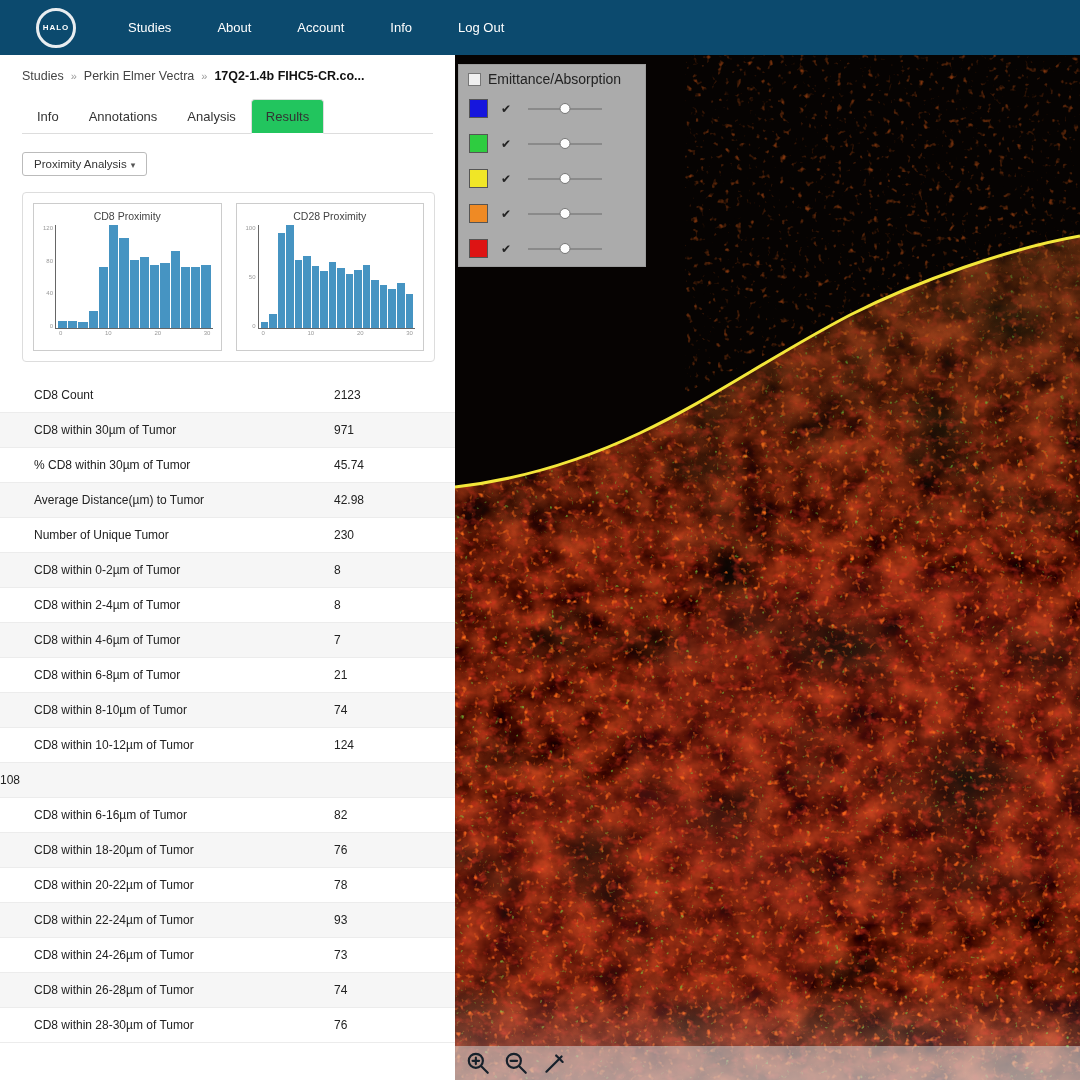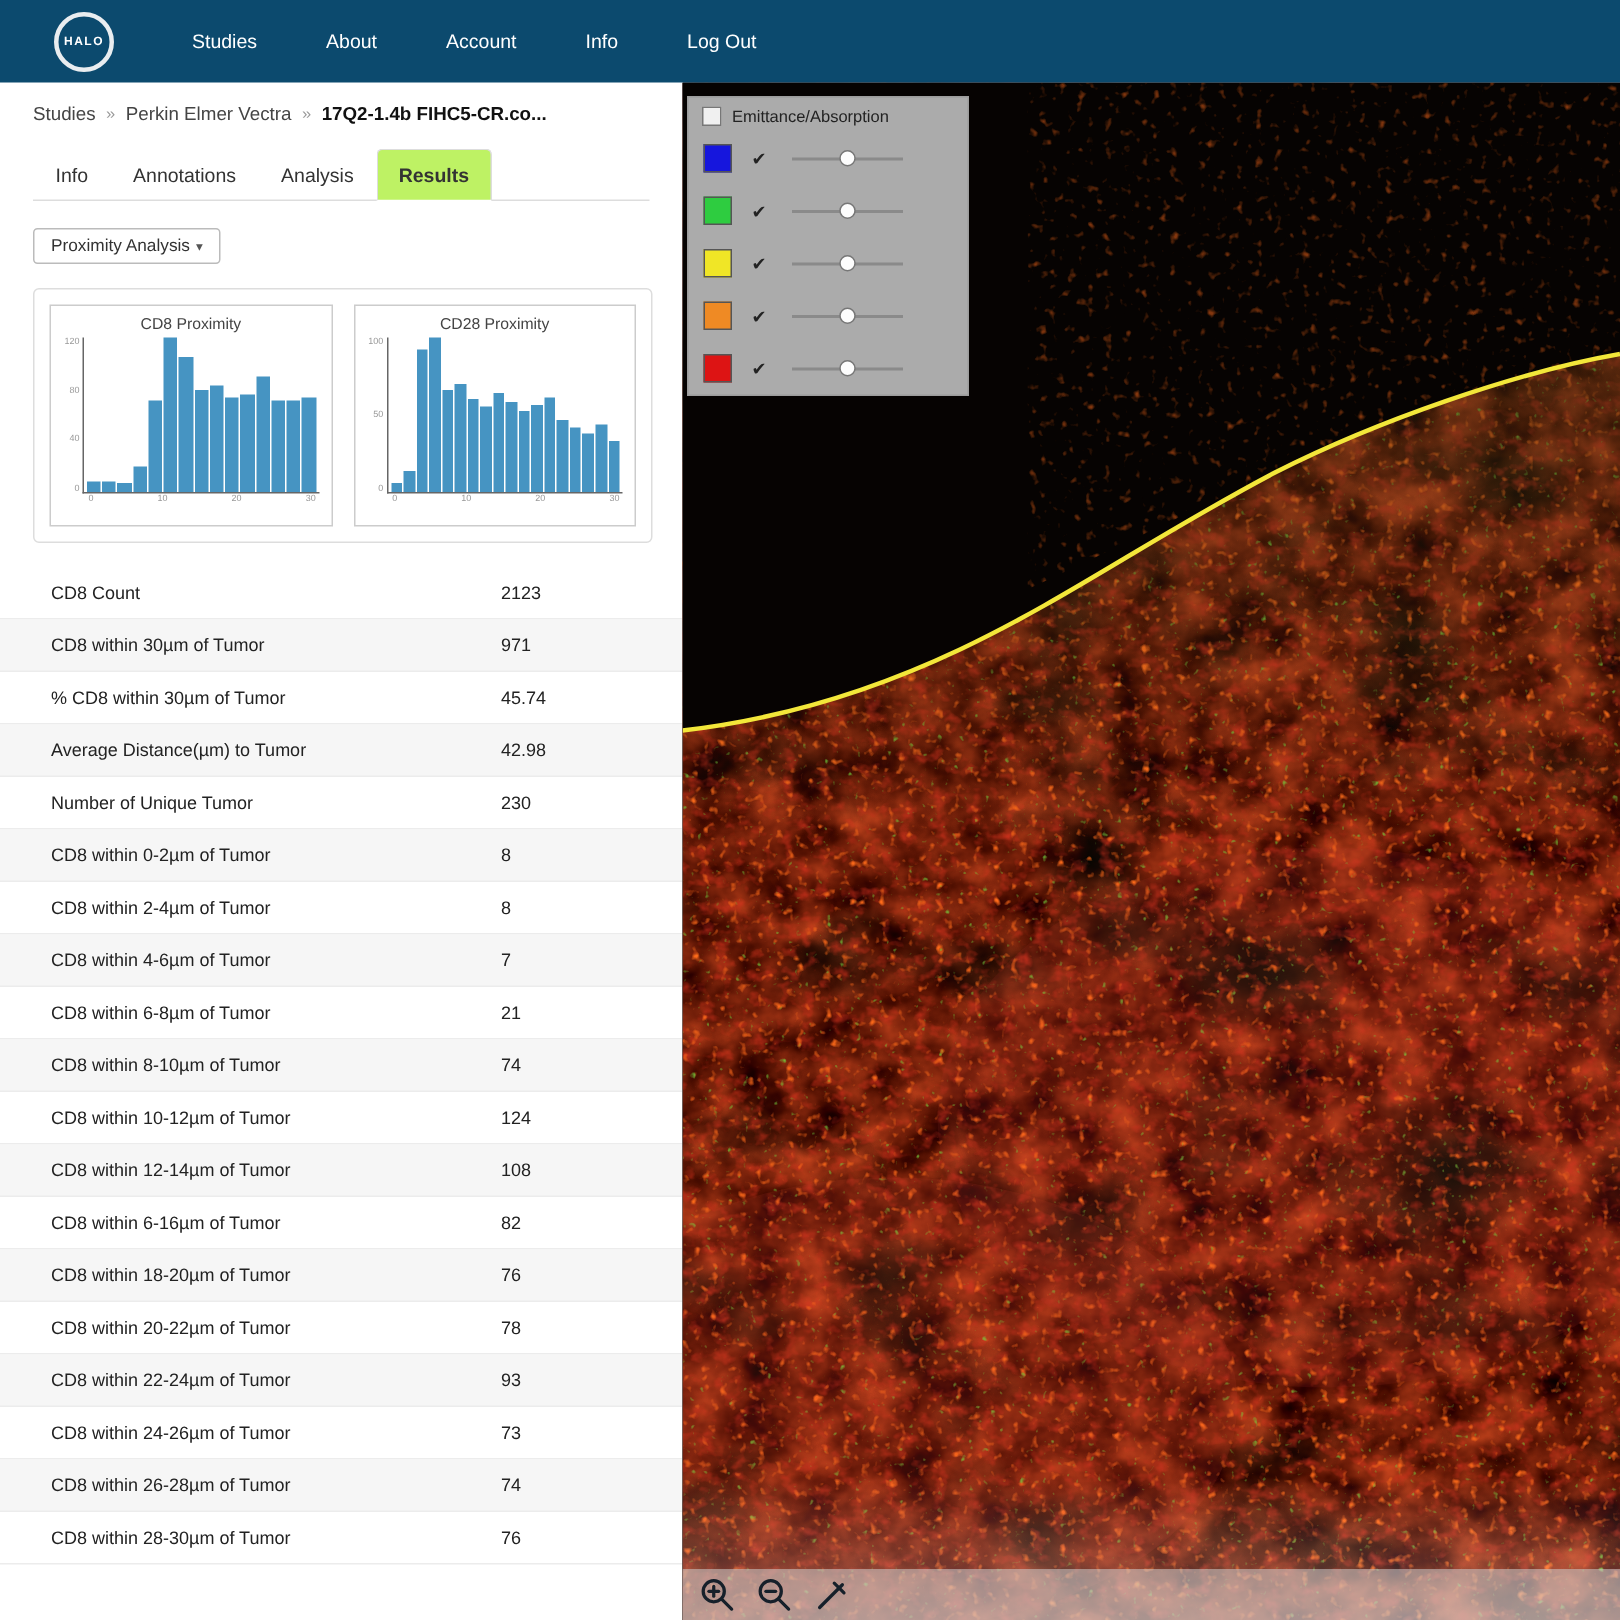--- a/index.html
+++ b/index.html
@@ -17,21 +17,21 @@
 
   
   .left-panel{position:absolute;left:0;top:55px;width:455px;height:1025px;background:#fff;overflow:hidden;}
   .breadcrumb{margin:14px 0 0 22px;font-size:12.5px;color:#555;display:flex;gap:7px;align-items:center;flex-wrap:nowrap;white-space:nowrap;}
   .breadcrumb a{color:#444;text-decoration:none;cursor:pointer;}
   .breadcrumb .sep{color:#999;font-size:11px;}
   .crumb-current{color:#111;font-weight:bold;}
 
   .tabs{margin:16px 22px 0 22px;display:flex;border-bottom:1px solid #ddd;}
   .tab{padding:9px 14px;font-size:13px;color:#333;margin-bottom:-1px;cursor:pointer;border:1px solid transparent;}
-  .tab.active{background:#bef264;border:1px solid #ddd;border-bottom-color:#fff;border-radius:4px 4px 0 0;font-weight:bold;}
+  .tab.active{background:#22c55e;border:1px solid #ddd;border-bottom-color:#fff;border-radius:4px 4px 0 0;}
 
   .dropdown-btn{display:inline-block;margin:18px 0 0 22px;padding:5px 11px;border:1px solid #bbb;
                 border-radius:3px;font-size:11.5px;color:#333;background:#fff;cursor:pointer;}
   .dropdown-btn .caret{font-size:9px;color:#555;margin-left:4px;}
 
   .charts-panel{margin:16px 20px 0 22px;border:1px solid #ddd;border-radius:4px;padding:10px;
                 display:flex;gap:14px;box-sizing:border-box;}
   .chart-box{flex:1;border:1px solid #ccc;height:148px;background:#fff;box-sizing:border-box;}
   .chart-title{text-align:center;font-size:10.5px;color:#444;margin-top:6px;}
   .chart-area{display:flex;height:104px;margin:3px 8px 0 4px;}
@@ -49,21 +49,21 @@
   .tvalue{flex:1;}
 
   
   .viewer{position:absolute;left:455px;top:55px;width:625px;height:1025px;background:#050302;overflow:hidden;}
   .tissue-svg{position:absolute;left:0;top:0;}
 
   .channel-panel{position:absolute;left:3px;top:9px;width:186px;background:rgba(186,186,186,0.92);
                  border:1px solid rgba(150,150,150,0.7);z-index:10;}
   .ch-header{display:flex;align-items:center;gap:7px;padding:6px 9px 4px 9px;}
   .ch-checkbox{width:11px;height:11px;border:1px solid #777;background:#f0f0f0;display:inline-block;cursor:pointer;}
-  .ch-title{font-size:11px;color:#222;}
+  .ch-title{font-size:14px;color:#222;}
   .ch-row{display:flex;align-items:center;height:35px;padding:0 10px;gap:13px;}
   .swatch{width:19px;height:19px;border:1px solid #555;box-sizing:border-box;cursor:pointer;}
   .check{font-size:12px;color:#222;cursor:pointer;}
   .ch-slider{position:relative;width:74px;height:2px;background:#8a8a8a;cursor:pointer;margin-left:4px;}
   .ch-thumb{position:absolute;top:-5px;width:11px;height:11px;border-radius:50%;background:#fdfdfd;
             border:1px solid #777;box-sizing:border-box;transform:translateX(-50%);}
 
   .viewer-toolbar{position:absolute;left:0;right:0;bottom:0;height:34px;background:rgba(208,208,208,0.55);
                   display:flex;align-items:center;padding-left:8px;gap:8px;z-index:10;}
   .tool-btn{width:30px;height:30px;background:transparent;border:none;padding:2px;cursor:pointer;}
@@ -249,21 +249,20 @@
           <span class="tlabel">CD8 within 8-10µm of Tumor</span>
           <span class="tvalue">74</span>
         </div>
 
         <div class="trow">
           <span class="tlabel">CD8 within 10-12µm of Tumor</span>
           <span class="tvalue">124</span>
         </div>
 
         <div class="trow">
-          <span class="tlabel">CD8 within 12-14µm of Tumor</span>
           <span class="tvalue">108</span>
         </div>
 
         <div class="trow">
           <span class="tlabel">CD8 within 6-16µm of Tumor</span>
           <span class="tvalue">82</span>
         </div>
 
 
         <div class="trow">

